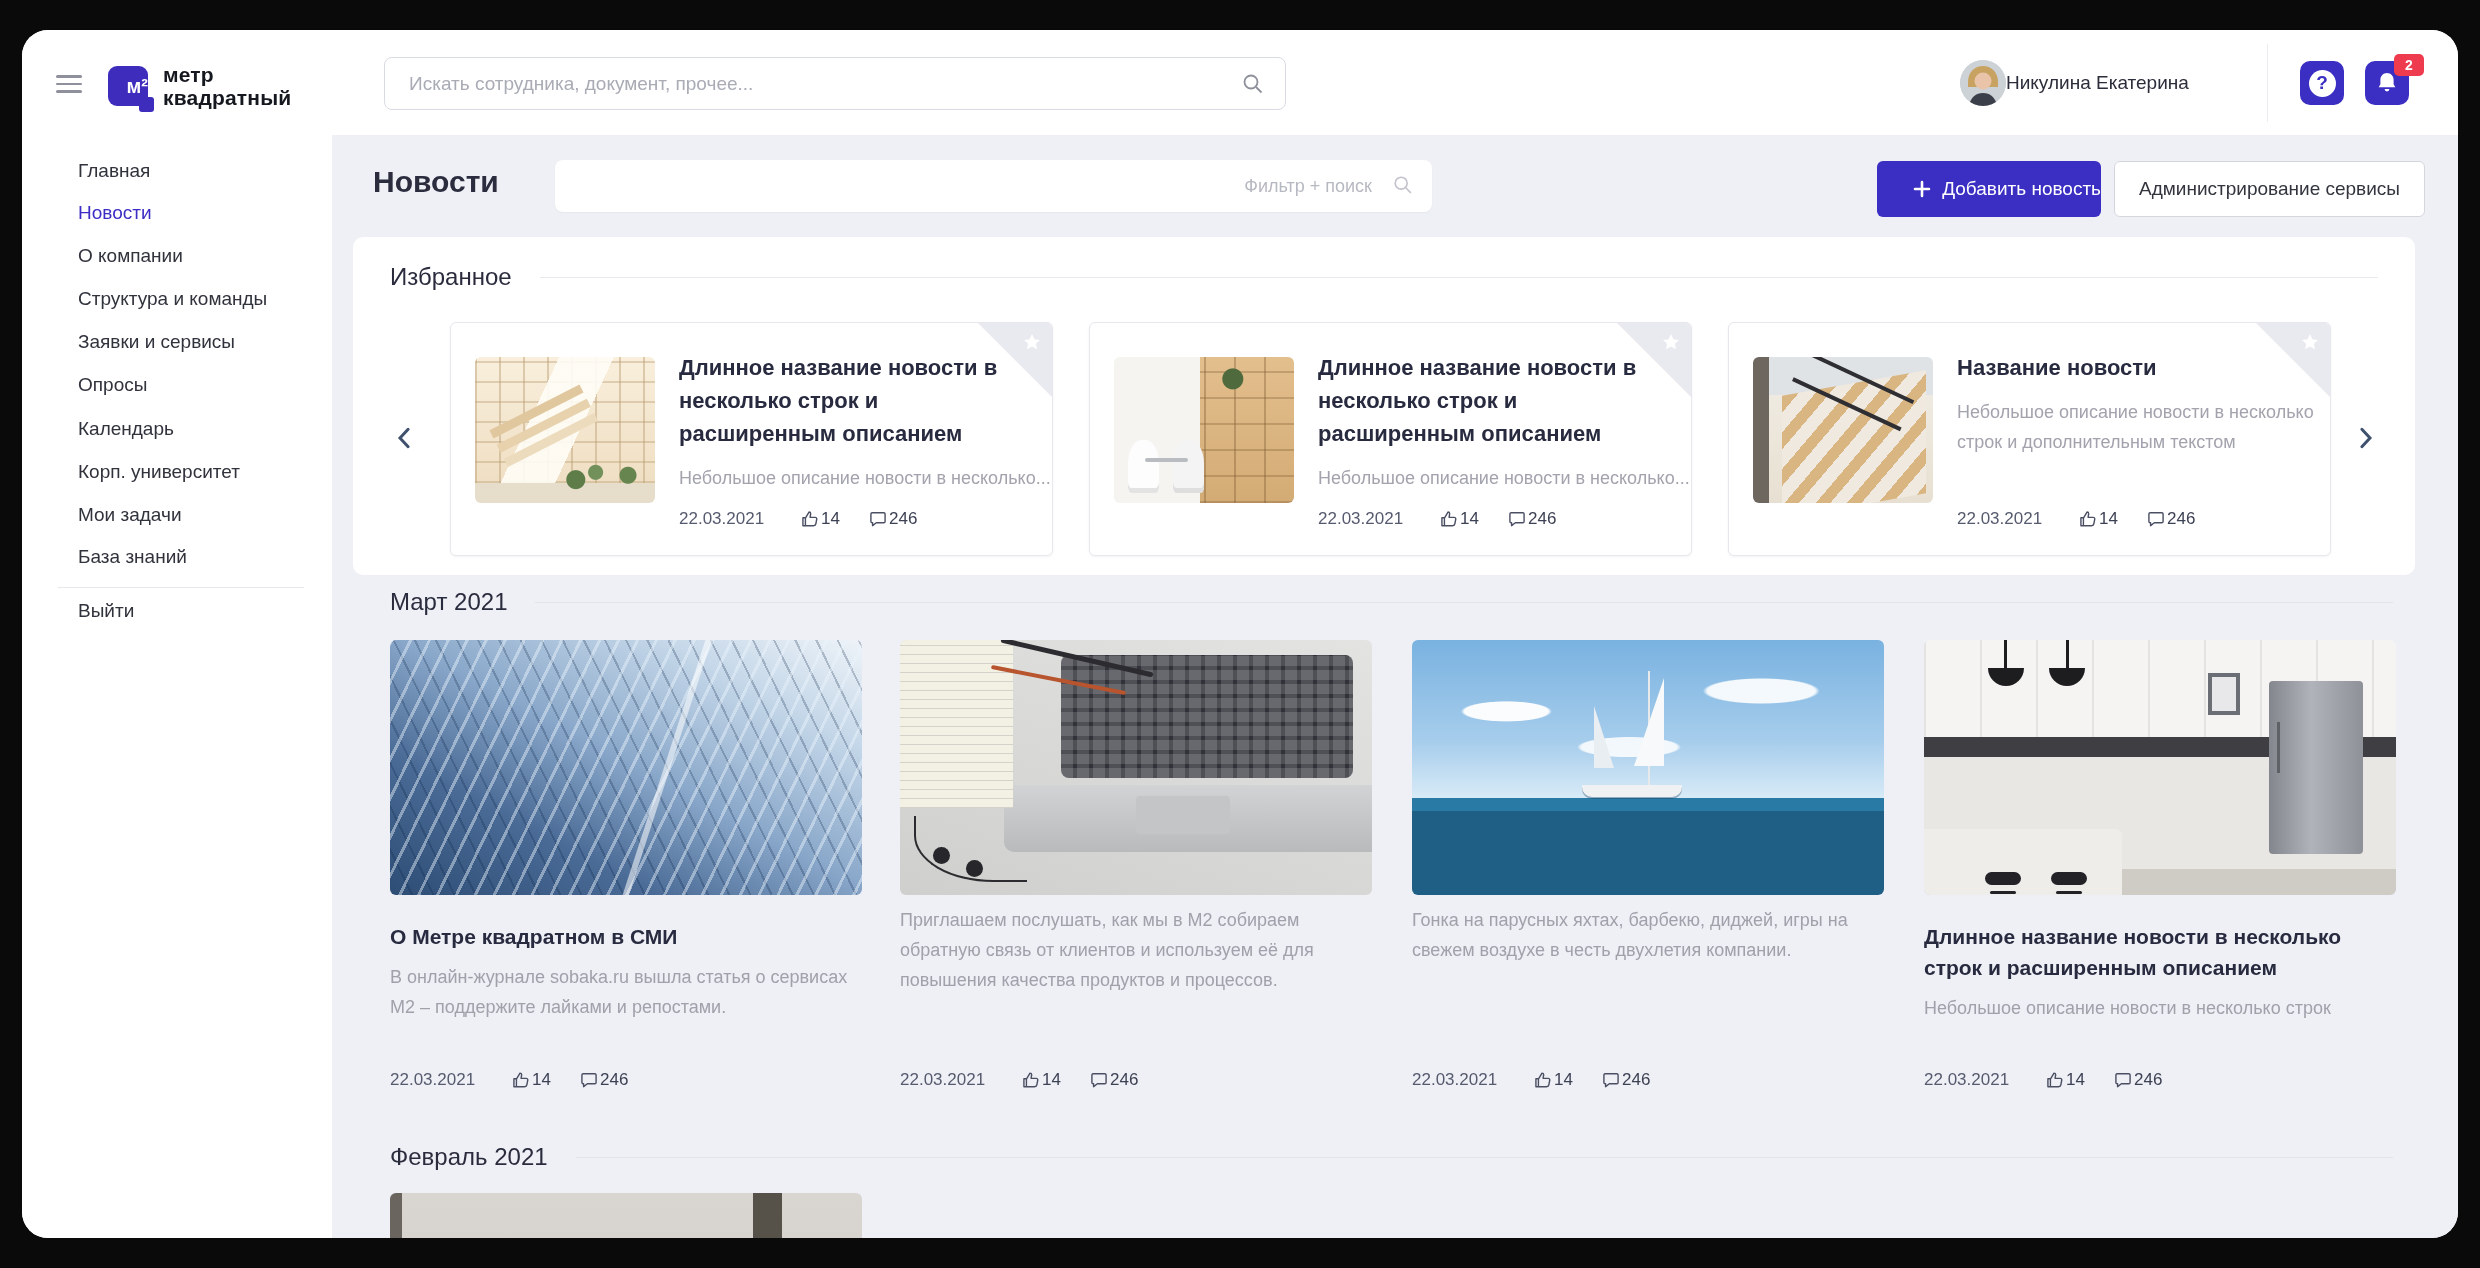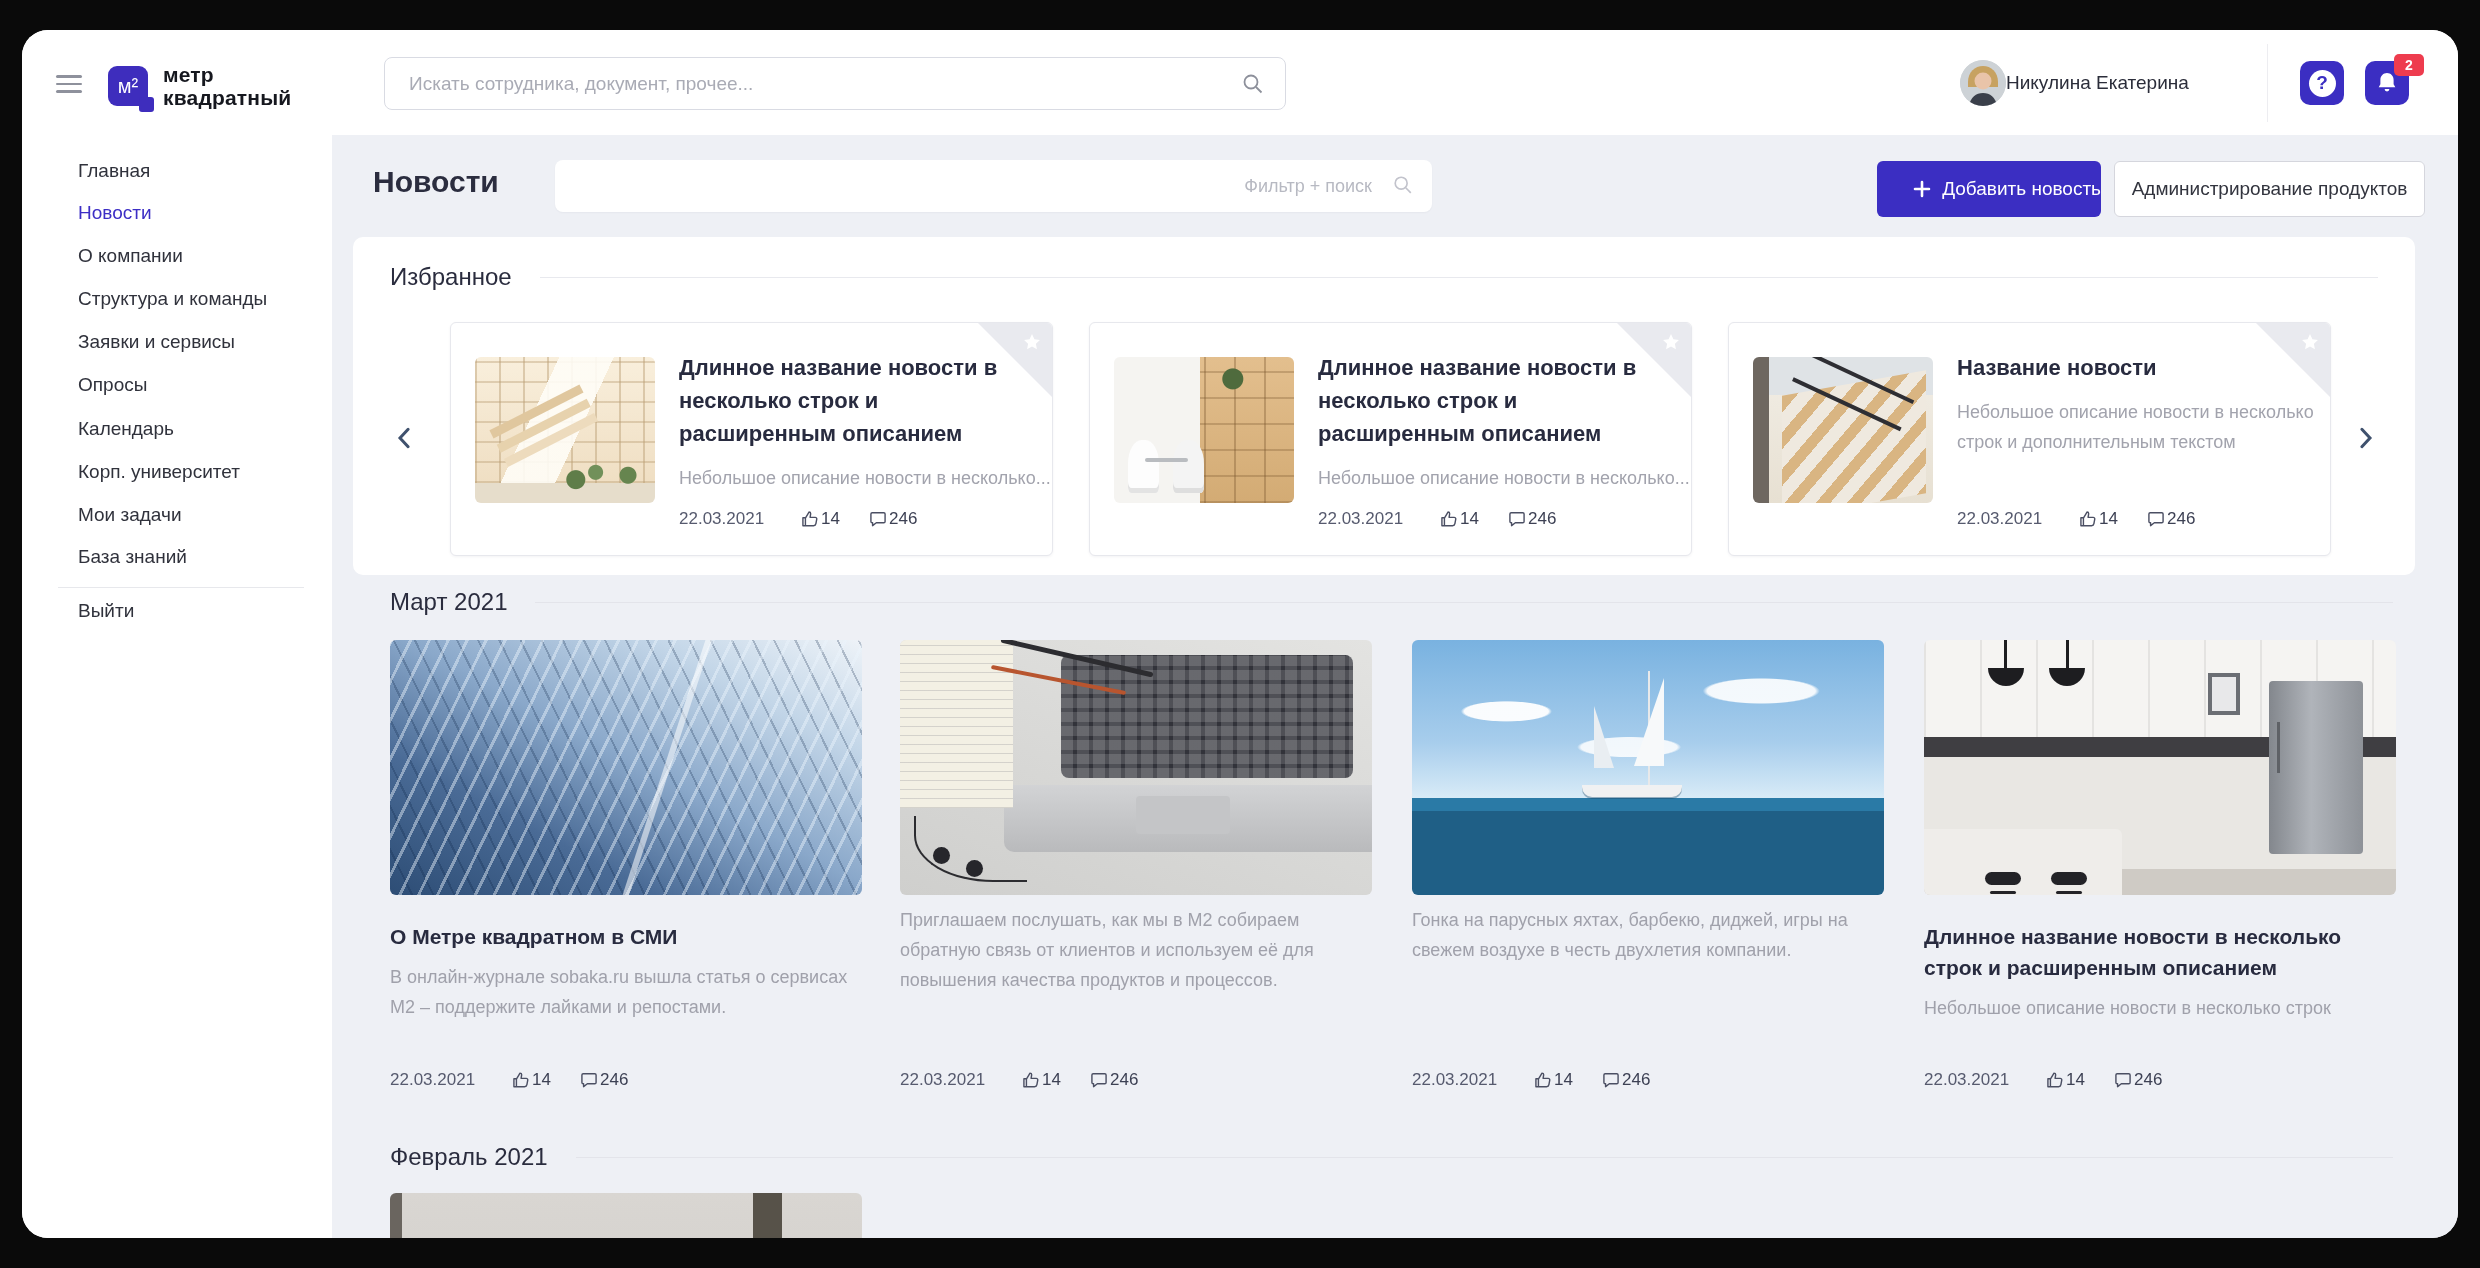--- a/index.html
+++ b/index.html
@@ -4,21 +4,21 @@
 <style>
   * { margin:0; padding:0; box-sizing:border-box; }
   html,body { width:2480px; height:1268px; background:#0a0a0a; font-family:"Liberation Sans","DejaVu Sans",sans-serif; }
   .window { position:absolute; left:22px; top:30px; width:2436px; height:1208px; background:#fff; border-radius:26px; overflow:hidden; }
 
   
   header { position:absolute; left:0; top:0; width:2436px; height:105px; background:#fff; z-index:5; }
   .hamburger { position:absolute; left:34px; top:45px; width:26px; cursor:pointer; }
   .hamburger span { display:block; height:2.5px; background:#8e919c; margin-bottom:5px; border-radius:2px; }
   .logo { position:absolute; left:86px; top:33px; display:flex; gap:15px; align-items:center; cursor:pointer; }
-  .logo-mark { position:relative; width:40px; height:40px; background:#3e2dbd; border-radius:9px; color:#fff; display:flex; align-items:center; justify-content:center; font-size:20px; font-weight:400; }
+  .logo-mark { position:relative; width:40px; height:40px; background:#3e2dbd; border-radius:9px; color:#fff; display:flex; align-items:center; justify-content:flex-end; font-size:20px; font-weight:700; }
   .logo-mark .notch { position:absolute; right:-6px; bottom:-6px; width:15px; height:15px; background:#3e2dbd; border-radius:3px; }
   .logo-text { display:flex; flex-direction:column; font-size:21px; font-weight:700; color:#16181f; line-height:23px; letter-spacing:.2px; }
   .gsearch { position:absolute; left:362px; top:27px; width:902px; height:53px; border:1.5px solid #d9dbe3; border-radius:8px; background:#fff; }
   .gsearch input { width:100%; height:100%; border:none; outline:none; border-radius:8px; padding:0 64px 0 24px; font-size:19px; color:#33343e; font-family:inherit; background:transparent; }
   .gsearch input::placeholder { color:#a9abb5; }
   .gsearch .sicon { position:absolute; right:20px; top:14px; }
   .user { position:absolute; left:1938px; top:30px; display:flex; align-items:center; cursor:pointer; }
   .avatar { width:46px; height:46px; border-radius:50%; overflow:hidden; background:#cdd2d6; }
   .uname { font-size:19px; color:#2b2d3a; }
   .hdr-sep { position:absolute; left:2245px; top:14px; height:78px; width:1px; background:#ededf1; }
@@ -243,21 +243,21 @@
           <line x1="15" y1="15" x2="20.5" y2="20.5"></line>
         </svg>
     </div>
 
     <button class="btn-add">
       <svg width="18" height="18" viewBox="0 0 18 18">
           <path d="M9 2v14M2 9h14" stroke="#fff" stroke-width="2.6" stroke-linecap="round"></path>
         </svg>
       <span>Добавить новость</span>
     </button>
-    <button class="btn-admin">Администрирование продуктов</button>
+    <button class="btn-admin">Администрирование сервисы</button>
 
     <section class="featured">
       <div class="sec-head">
         <span class="sec-title">Избранное</span>
         <span class="rule"></span>
       </div>
       <button class="navbtn prev">
         <svg width="30" height="30" viewBox="0 0 24 24" fill="none" stroke="#3f516d" stroke-width="2.4" stroke-linecap="round">
             <polyline points="14.5,5 8,12 14.5,19"></polyline>
           </svg>

